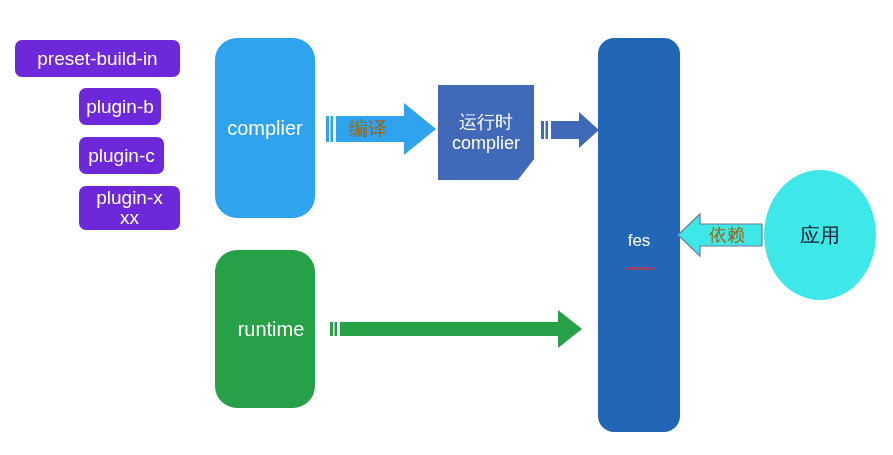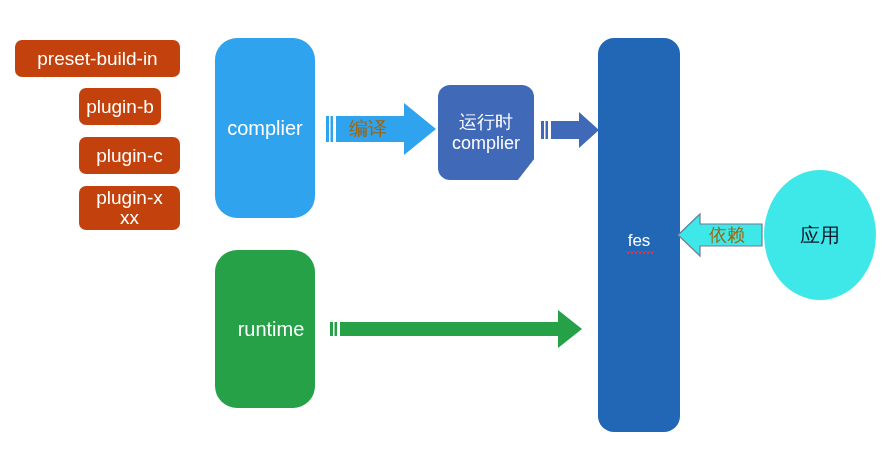--- a/index.html
+++ b/index.html
@@ -20,26 +20,25 @@
 
   .node {
     position: absolute;
     box-sizing: border-box;
     display: flex;
     align-items: center;
     justify-content: center;
     text-align: center;
     color: #ffffff;
     line-height: 1.15;
-    border-radius: 12px;
   }
 
   
   .chip {
-    background: #c2410c;
+    background: #6d28d9;
     border-radius: 7px;
     font-size: 19px;
     font-weight: 400;
     color: #ffffff;
     padding: 0 6px;
   }
   .chip-wrap { line-height: 1.05; }
 
   
   .complier {
@@ -67,21 +66,21 @@
     top: 193px;
     left: 0;
     right: 0;
     text-align: center;
     font-size: 17px;
     color: #ffffff;
   }
   .spell {
     position: relative;
     display: inline-block;
-    padding-bottom: 2px;
+    padding-bottom: 18px;
   }
   .spell::after {
     content: "";
     position: absolute;
     left: -2px;
     right: -4px;
     bottom: -1px;
     height: 3px;
     background-image:
       linear-gradient(45deg, transparent 40%, #ff2a2a 40%, #ff2a2a 60%, transparent 60%),
@@ -139,21 +138,21 @@
 <div id="canvas">
 
   <div class="node chip" style="left:15px; top:40px; width:165px; height:37px;">
     <span class="chip-wrap">preset-build-in</span>
   </div>
 
   <div class="node chip" style="left:79px; top:88px; width:82px; height:37px;">
     <span class="chip-wrap">plugin-b</span>
   </div>
 
-  <div class="node chip" style="left:79px; top:137px; width:101px; height:37px;">
+  <div class="node chip" style="left:79px; top:137px; width:85px; height:37px;">
     <span class="chip-wrap">plugin-c</span>
   </div>
 
   <div class="node chip" style="left:79px; top:186px; width:101px; height:44px; padding:0 14px;">
     <span class="chip-wrap" style="word-break:break-all;">plugin-xxx</span>
   </div>
 
   <div class="node complier" style="left:215px; top:38px; width:100px; height:180px;">
     <span>complier</span>
   </div>

